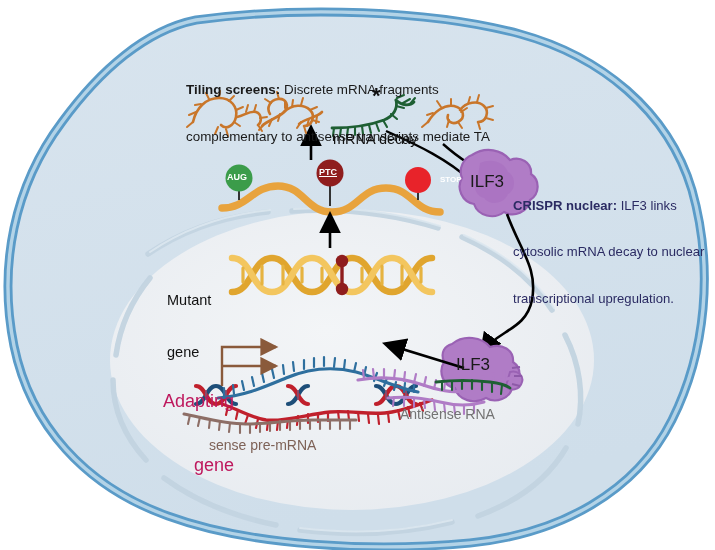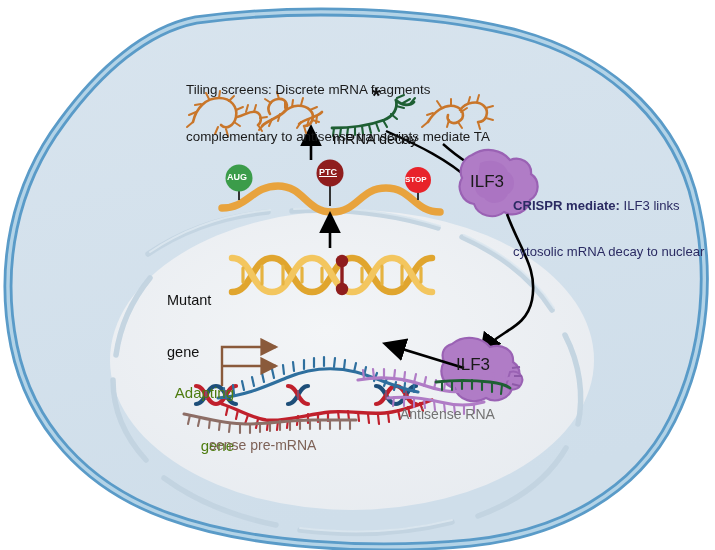--- a/index.html
+++ b/index.html
@@ -371,43 +371,44 @@
     </g>
   </g>
 
   <g fill="none" stroke="#8a5a3b" stroke-width="2.4">
     <path d="M 222 386 L 222 347 L 276 347" marker-end="url(#arrowBrown)"></path>
     <path d="M 222 366 L 276 366" marker-end="url(#arrowBrown)"></path>
   </g>
 </svg>
 
 <div class="txt" style="left:186px; top:50px; font-size:13.4px; color:#1a1a1a;">
-  <div><span style="font-weight:normal;text-align:right;">Tiling screens:</span><span> Discrete mRNA fragments</span></div>
+  <div><span style="font-weight:bold;text-align:right;">Tiling screens:</span><span> Discrete mRNA fragments</span></div>
   <div>complementary to antisense transcripts mediate TA</div>
 </div>
 
 <div class="txt" style="left:513px; top:167px; font-size:13.1px; color:#2b2b63;">
-  <div><span style="font-weight:bold;">CRISPR mediate:</span><span> ILF3 links</span></div>
+  <div><span style="font-weight:bold;">CRISPR nuclear:</span><span> ILF3 links</span></div>
   <div>cytosolic mRNA decay to nuclear</div>
+  <div>transcriptional upregulation.</div>
 </div>
 
 <div class="txt" style="left:333px; top:131px; font-size:14.5px; color:#111;">mRNA decay</div>
 
 <div class="txt" style="left:372px; top:83px; font-size:22px; font-weight:bold; color:#111;">*</div>
 
 <div class="txt" style="left:227px; top:172px; font-size:9px; color:#fff; font-weight:bold;">AUG</div>
 <div class="txt" style="left:319px; top:167px; font-size:9px; color:#fff; font-weight:bold;text-decoration:underline;">PTC</div>
-<div class="txt" style="left:405px; top:175px; font-size:8px; color:#fff; font-weight:bold;">STOP</div>
+<div class="txt" style="left:405px; top:175px; font-size:8px; color:#fff; font-weight:bold;padding-left:35px;">STOP</div>
 
 <div class="txt" style="left:167px; top:258px; font-size:14.5px; color:#111; width:62px;">
   <div>Mutant</div>
   <div>gene</div>
 </div>
 
-<div class="txt" style="left:160px; top:349px; font-size:15px; color:#4d7c0f; text-align:right; width:74px;">
+<div class="txt" style="left:160px; top:349px; font-size:18px; color:#be185d; text-align:right; width:74px;">
   <div>Adapting</div>
   <div>gene</div>
 </div>
 
 <div class="txt" style="left:283px; top:338px; font-size:14.5px; color:#8a5a3b;">
 </div>
 
 <div class="txt" style="left:209px; top:437px; font-size:14px; color:#7e6257;text-align:center;">sense pre-mRNA</div>
 
 <div class="txt" style="left:400px; top:406px; font-size:14px; color:#737373;">Antisense RNA</div>

